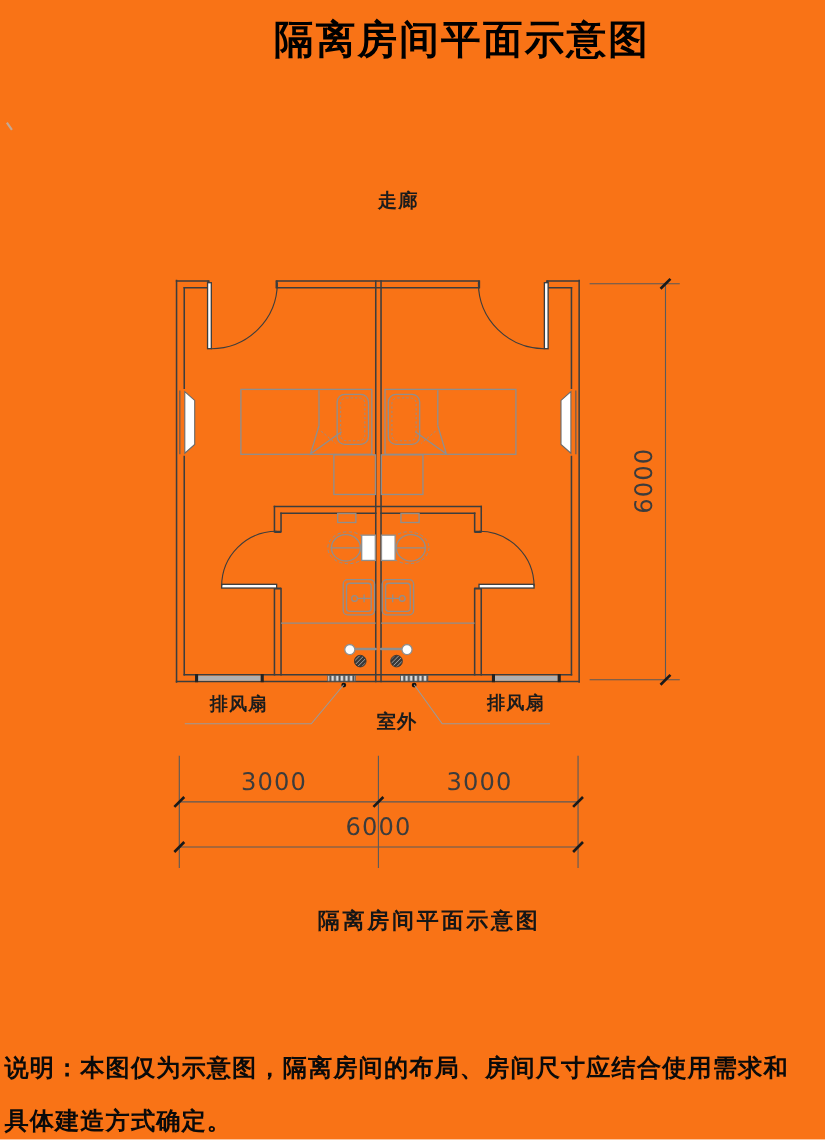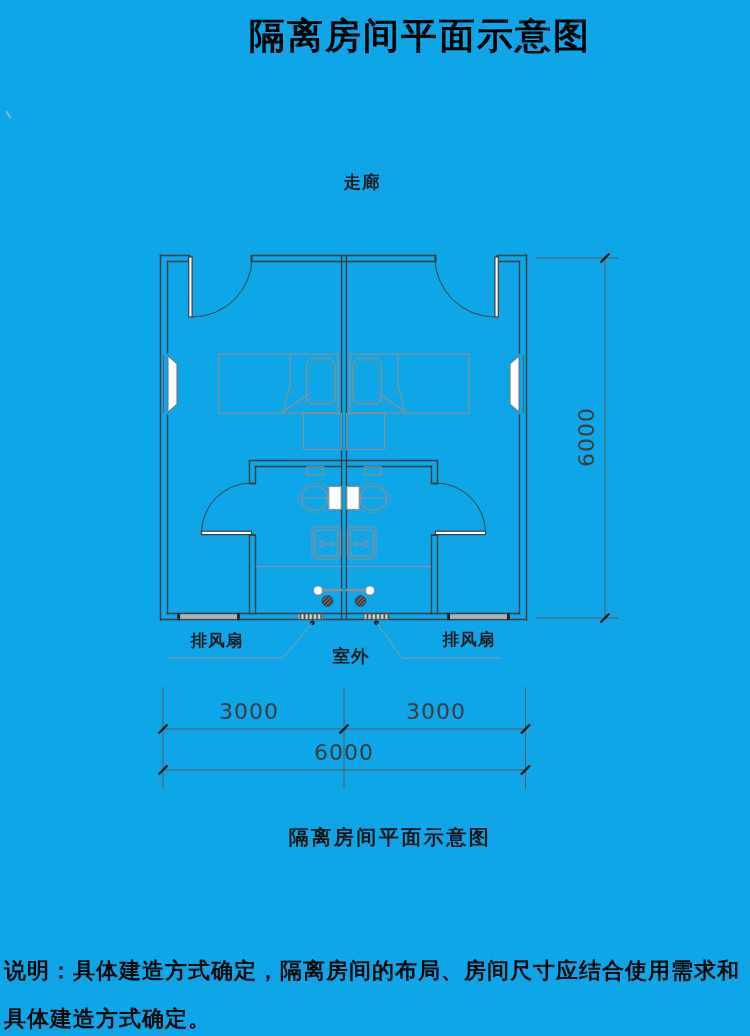--- a/index.html
+++ b/index.html
@@ -1,16 +1,16 @@
 <!DOCTYPE html>
 <html style="--wall: #3d3d3d; --fixture: #8f8f8f; --dimension: #5a5a5a; --leader: #9a9a9a; --window-fill: #b0b0b0; --text: #111111;"><head>
 <meta charset="utf-8">
 <style>
   html,body{margin:0;padding:0;background:#fff;}
-  .page{position:relative;width:750px;height:1036px;background:#0ea5e9;overflow:hidden;
+  .page{position:relative;width:750px;height:1036px;background:#f97316;overflow:hidden;
         font-family:"Liberation Serif","DejaVu Serif",serif;color:var(--text,#111);}
   svg{position:absolute;left:0;top:0;}
 
   
   .wall{stroke:var(--wall,#3d3d3d);stroke-width:1.4;fill:none;stroke-linecap:square;}
   .cap{stroke:var(--wall,#3d3d3d);stroke-width:2;fill:none;}
   .leaf{fill:#ffffff;stroke:var(--wall,#3d3d3d);stroke-width:1.2;}
   .swing{stroke:var(--wall,#3d3d3d);stroke-width:1;fill:none;}
   .fx{stroke:var(--fixture,#8f8f8f);stroke-width:1.2;fill:none;}
   .fxfill{fill:#ffffff;stroke:var(--fixture,#8f8f8f);stroke-width:1.2;}
@@ -204,26 +204,26 @@
       <path class="dim" d="M163 687 V789 M344 687 V789 M525.5 687 V789"></path>
       <path class="dim" d="M163 729 H525.5 M163 770 H525.5"></path>
       <path class="tick" d="M158.5 733.5 L167.5 724.5 M339.5 733.5 L348.5 724.5 M521 733.5 L530 724.5"></path>
       <path class="tick" d="M158.5 774.5 L167.5 765.5 M521 774.5 L530 765.5"></path>
     </g>
   </svg>
 
   <div class="lbl plan-lbl" style="left:362px;top:183px;font-size:17.5px;text-align:center;">走廊</div>
   <div class="lbl plan-lbl" style="left:217px;top:641px;font-size:16.5px;">排风扇</div>
   <div class="lbl plan-lbl" style="left:469px;top:640px;font-size:16.5px;">排风扇</div>
-  <div class="lbl plan-lbl" style="left:351px;top:657px;font-size:17.5px;text-align:right;">室外</div>
+  <div class="lbl plan-lbl" style="left:361px;top:657px;font-size:17.5px;text-align:right;">室外</div>
 
   <div class="lbl dim-lbl dim-lbl-v" style="left:587px;top:437px;">6000</div>
   <div class="lbl dim-lbl" style="left:249px;top:712px;">3000</div>
   <div class="lbl dim-lbl" style="left:436px;top:712px;">3000</div>
   <div class="lbl dim-lbl" style="left:344px;top:753px;">6000</div>
 
   <div class="caption">隔离房间平面示意图</div>
   <div class="note">
-    <div>说明：具体建造方式确定，隔离房间的布局、房间尺寸应结合使用需求和</div>
+    <div>说明：本图仅为示意图，隔离房间的布局、房间尺寸应结合使用需求和</div>
     <div>具体建造方式确定。</div>
   </div>
 
 </div>
 
 </body></html>

